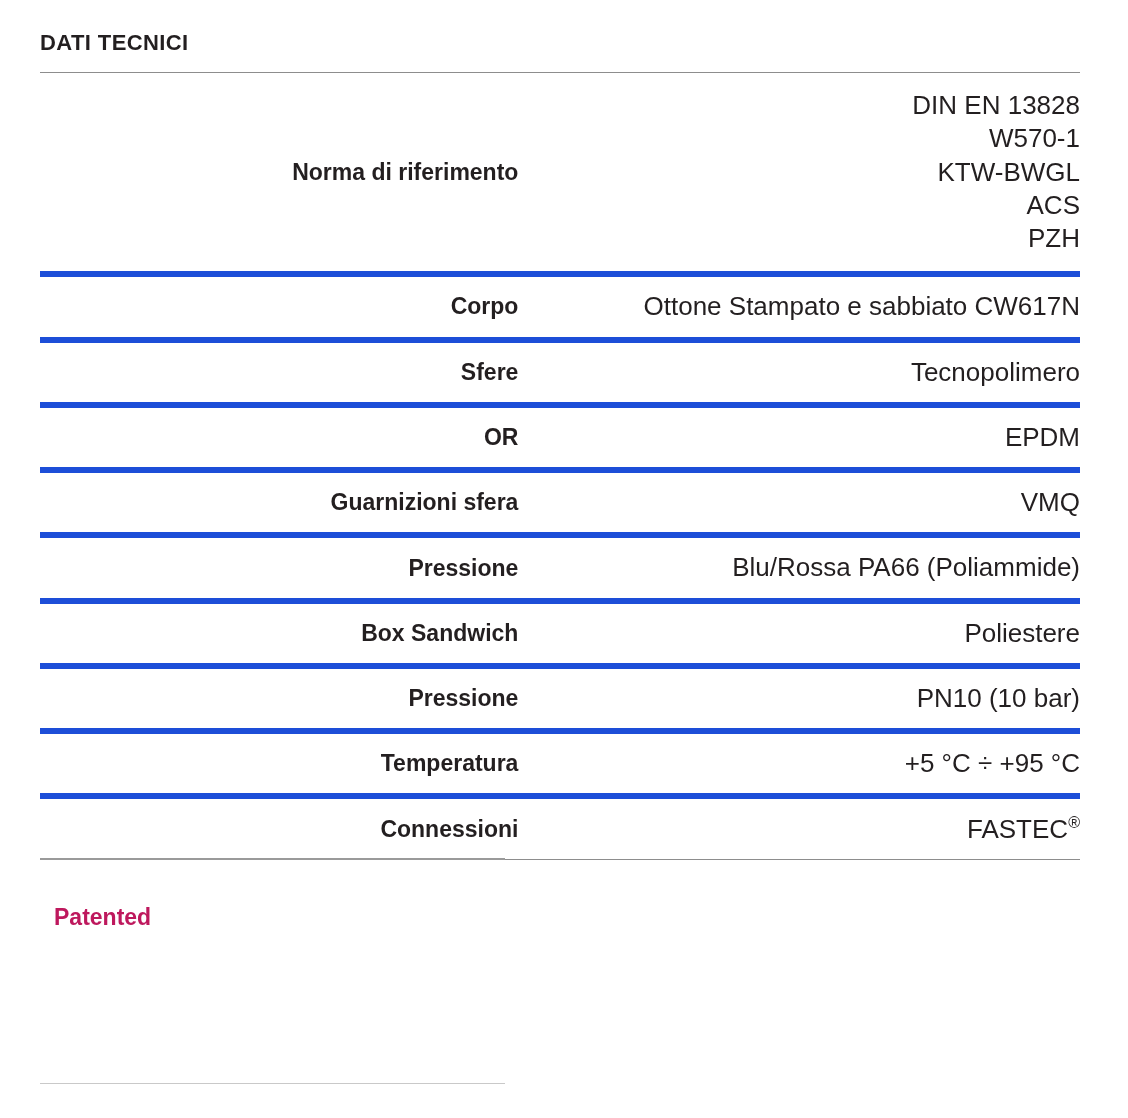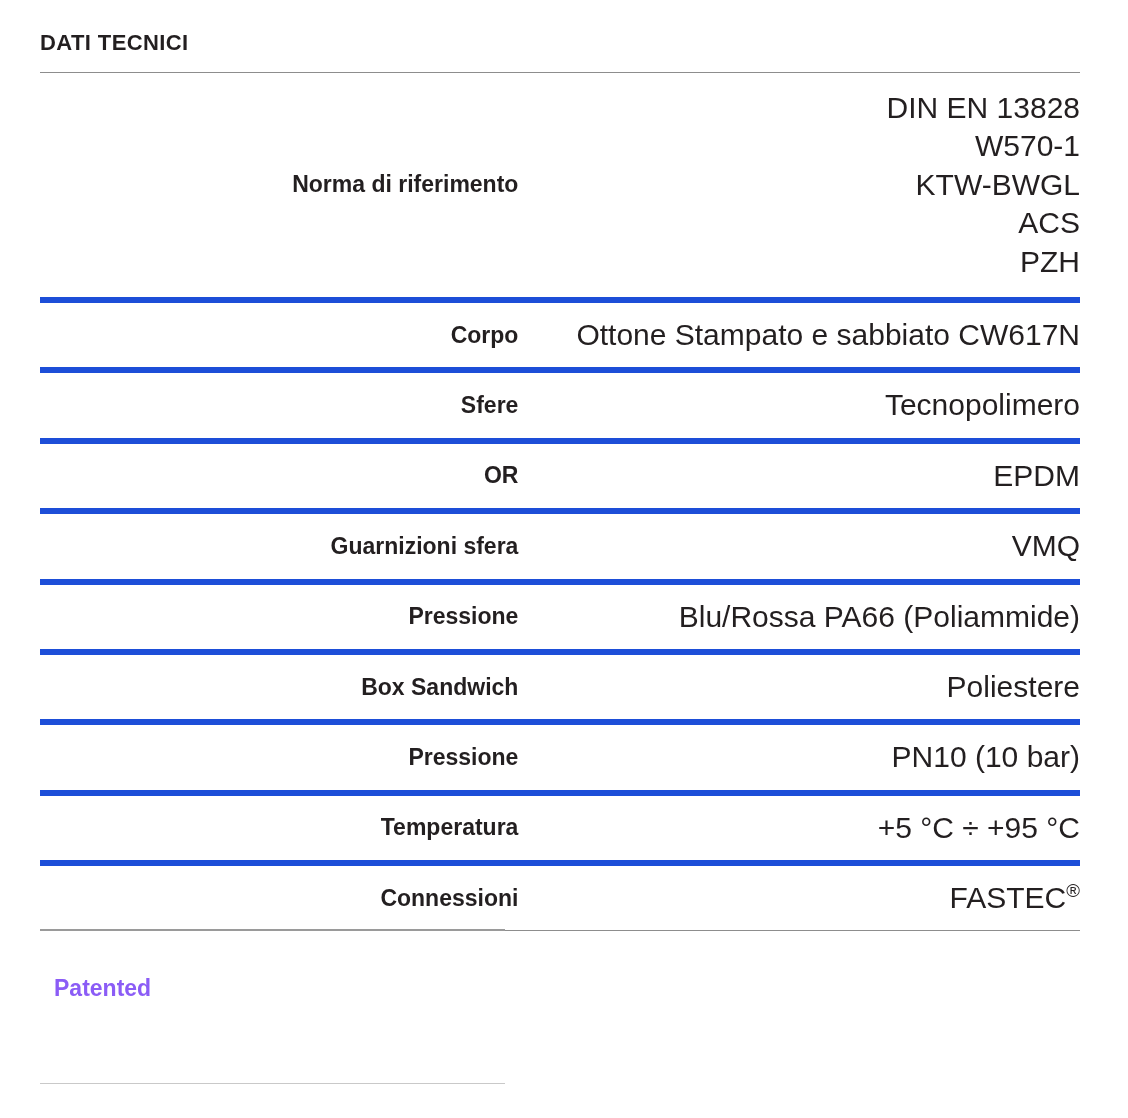--- a/index.html
+++ b/index.html
@@ -47,21 +47,21 @@
   td.label {
     width: 46%;
     font-size: 23px;
     font-weight: bold;
     color: #231f20;
     text-align: right;
     padding-left: 4px;
   }
   td.value {
     width: 54%;
-    font-size: 30px;
+    font-size: 26px;
     font-weight: normal;
     color: #231f20;
     text-align: right;
     padding-right: 2px;
     line-height: 1.28;
   }
   tr.tall td {
     padding-top: 16px;
     padding-bottom: 16px;
   }
@@ -112,21 +112,21 @@
     font-size: 9px;
     color: #9a9a9a;
     display: block;
     line-height: 1.4;
     letter-spacing: 0.3px;
   }
   .patented {
     margin-top: 14px;
     font-size: 23px;
     font-weight: bold;
-    color: #8b5cf6;
+    color: #be185d;
   }
   .tail-rule {
     position: absolute;
     left: 40px;
     bottom: 34px;
     width: 465px;
     border-top: 1px solid #c9c9c9;
   }
   sup { font-size: 0.62em; vertical-align: super; }
 </style>

